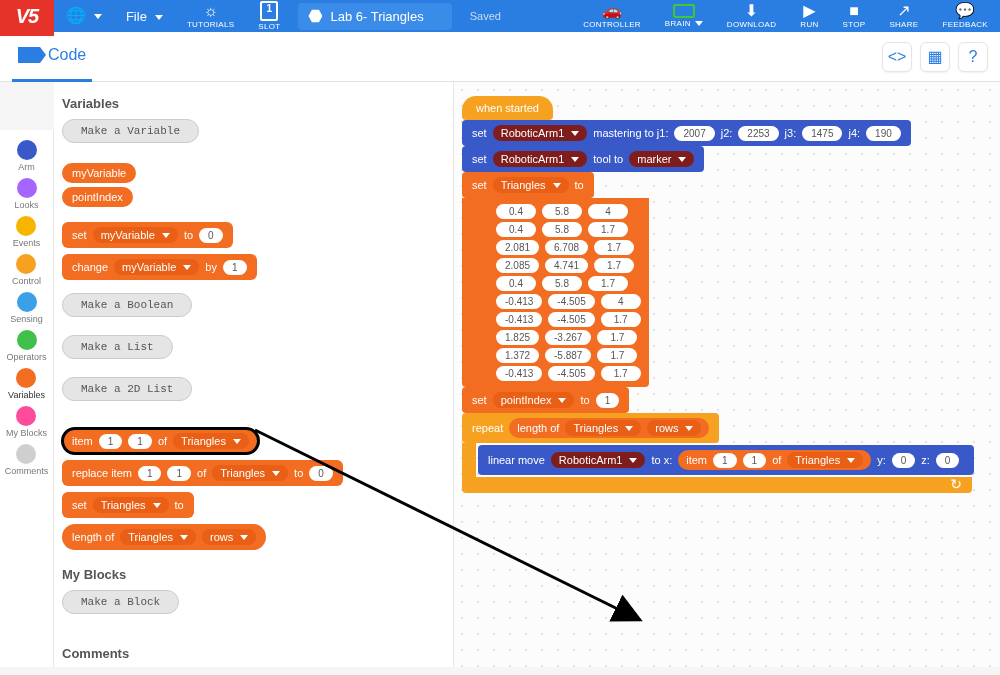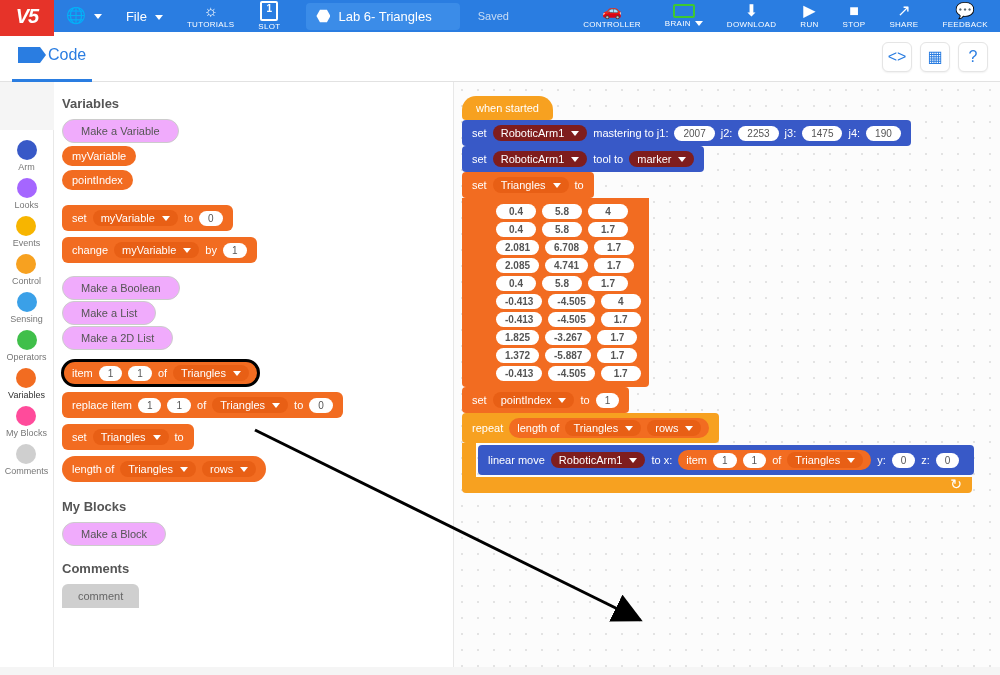--- a/index.html
+++ b/index.html
@@ -5,21 +5,21 @@
 * { box-sizing: border-box; margin: 0; padding: 0; font-family: -apple-system, BlinkMacSystemFont, "Segoe UI", Arial, sans-serif; }
 body { width: 1000px; height: 675px; background: #f5f5f5; overflow: hidden; position: relative; }
 
 
 .topbar { height: 32px; background: #2a7de1; display: flex; align-items: center; color: #fff; font-size: 12px; }
 .logo { width: 54px; height: 40px; background: #e63329; color: #fff; font-weight: 900; font-style: italic; font-size: 20px; display: flex; align-items: center; justify-content: center; letter-spacing: -1px; }
 .tb-item { display: flex; flex-direction: column; align-items: center; justify-content: center; padding: 0 12px; height: 40px; font-size: 9px; cursor: pointer; position: relative; }
 .tb-item.row { flex-direction: row; gap: 4px; font-size: 13px; }
 .tb-icon { font-size: 16px; line-height: 1; }
 .tb-label { font-size: 8px; margin-top: 1px; letter-spacing: 0.3px; }
-.title-pill { background: #3b8ce8; border-radius: 4px; padding: 6px 28px 6px 10px; display: flex; align-items: center; gap: 8px; margin-left: 14px; font-size: 13px; }
+.title-pill { background: #3b8ce8; border-radius: 4px; padding: 6px 28px 6px 10px; display: flex; align-items: center; gap: 8px; margin-left: 6px; font-size: 13px; }
 .title-pill .hex { width: 14px; height: 14px; background: #fff; clip-path: polygon(25% 6%, 75% 6%, 100% 50%, 75% 94%, 25% 94%, 0 50%); }
 .saved { margin-left: 18px; color: #c9ddf5; font-size: 11px; }
 .green-box { width: 22px; height: 14px; border: 2px solid #3ec832; border-radius: 2px; }
 .tri-down::after { content: ""; display: inline-block; margin-left: 4px; border-left: 4px solid transparent; border-right: 4px solid transparent; border-top: 5px solid #fff; vertical-align: middle; }
 .spacer { flex: 1; }
 
 
 .tabbar { height: 50px; background: #fff; border-bottom: 1px solid #e2e2e2; display: flex; align-items: center; padding: 0 12px; }
 .code-tab { display: flex; align-items: center; gap: 8px; color: #2a7de1; font-size: 16px; height: 50px; border-bottom: 3px solid #2a7de1; padding: 0 6px; }
 .flag { width: 22px; height: 16px; background: #2a7de1; position: relative; }
@@ -32,42 +32,42 @@
 
 
 .rail { width: 54px; background: #fff; border-right: 1px solid #e8e8e8; display: flex; flex-direction: column; align-items: center; padding-top: 8px; gap: 2px; margin-top: 48px; }
 .cat { display: flex; flex-direction: column; align-items: center; font-size: 9px; color: #777; cursor: pointer; padding: 2px 0; }
 .cat .dot { width: 20px; height: 20px; border-radius: 50%; margin-bottom: 2px; }
 .cat.active { color: #333; }
 
 
 .palette { width: 400px; background: #fff; border-right: 1px solid #e8e8e8; padding: 10px 10px 10px 8px; overflow: hidden; font-size: 12px; color: #555; }
 .palette h3 { font-size: 13px; font-weight: 700; color: #555; margin: 4px 0 8px; }
-.make-btn { display: inline-block; background: #f0abfc; border: 1px solid #ccc; border-radius: 14px; padding: 5px 18px; font-size: 11px; color: #555; margin-bottom: 1px; cursor: pointer; }
+.make-btn { display: inline-block; background: #e5e5e5; border: 1px solid #ccc; border-radius: 14px; padding: 5px 18px; font-size: 11px; color: #555; margin-bottom: 18px; cursor: pointer; font-family: Liberation Mono, monospace; }
 .var-pill { display: inline-block; background: #f26c21; color: #fff; border-radius: 12px; padding: 4px 10px; font-size: 11px; margin: 2px 0; }
 
 
 .blk { display: inline-flex; align-items: center; border-radius: 6px; padding: 5px 10px; color: #fff; font-size: 11px; gap: 6px; margin: 3px 0; white-space: nowrap; }
 .orange { background: #f26c21; }
 .dblue { background: #3859c7; }
 .damber { background: #f7a120; }
 .whiteoval { background: #fff; color: #555; border-radius: 10px; padding: 2px 9px; font-size: 10px; display: inline-flex; align-items: center; }
 .subpill { background: #e85f15; border-radius: 10px; padding: 2px 8px; display: inline-flex; align-items: center; gap: 3px; }
 .subpill-blue { background: #7f1d1d; border-radius: 10px; padding: 2px 8px; display: inline-flex; align-items: center; gap: 3px; }
 .dd::after { content: ""; display: inline-block; margin-left: 4px; border-left: 4px solid transparent; border-right: 4px solid transparent; border-top: 5px solid #fff; vertical-align: middle; }
 .selected { outline: 3px solid #000; outline-offset: -2px; }
 
 
 .canvas { flex: 1; position: relative; background-color: #fcfcfc; background-image: radial-gradient(#e3e3e3 1px, transparent 1px); background-size: 16px 16px; overflow: hidden; }
 .script { position: absolute; left: 8px; top: 14px; display: flex; flex-direction: column; }
 .hat { background: #f7a120; border-radius: 14px 14px 4px 4px; padding: 6px 14px; color: #fff; font-size: 11px; display: inline-block; width: fit-content; }
 .stack { display: flex; flex-direction: column; width: fit-content; }
 .stack .blk { border-radius: 4px; margin: 0; padding: 5px 10px; width: fit-content; }
 .set2d-body { background: #f26c21; padding: 6px 8px 6px 34px; display: flex; flex-direction: column; gap: 3px; border-radius: 0 0 4px 4px; width: fit-content; }
-.triplet { display: flex; gap: 6px; font-weight: bold; }
+.triplet { display: flex; gap: 6px; }
 .triplet .whiteoval { min-width: 40px; justify-content: center; }
 .cloop-body { border-left: 14px solid #f7a120; padding: 2px 0 2px 2px; }
 .loop-arrow { text-align: right; color: #fff; font-size: 14px; padding-right: 10px; background: #f7a120; border-radius: 0 0 4px 4px; height: 16px; line-height: 14px; width: 510px; }
 
 
 .arrow-svg { position: absolute; left: 0; top: 0; pointer-events: none; }
 
 
 .comment-blk { background: #cfcfcf; color: #666; border-radius: 6px 6px 0 0; padding: 6px 16px; font-size: 11px; display: inline-block; }
 </style>

